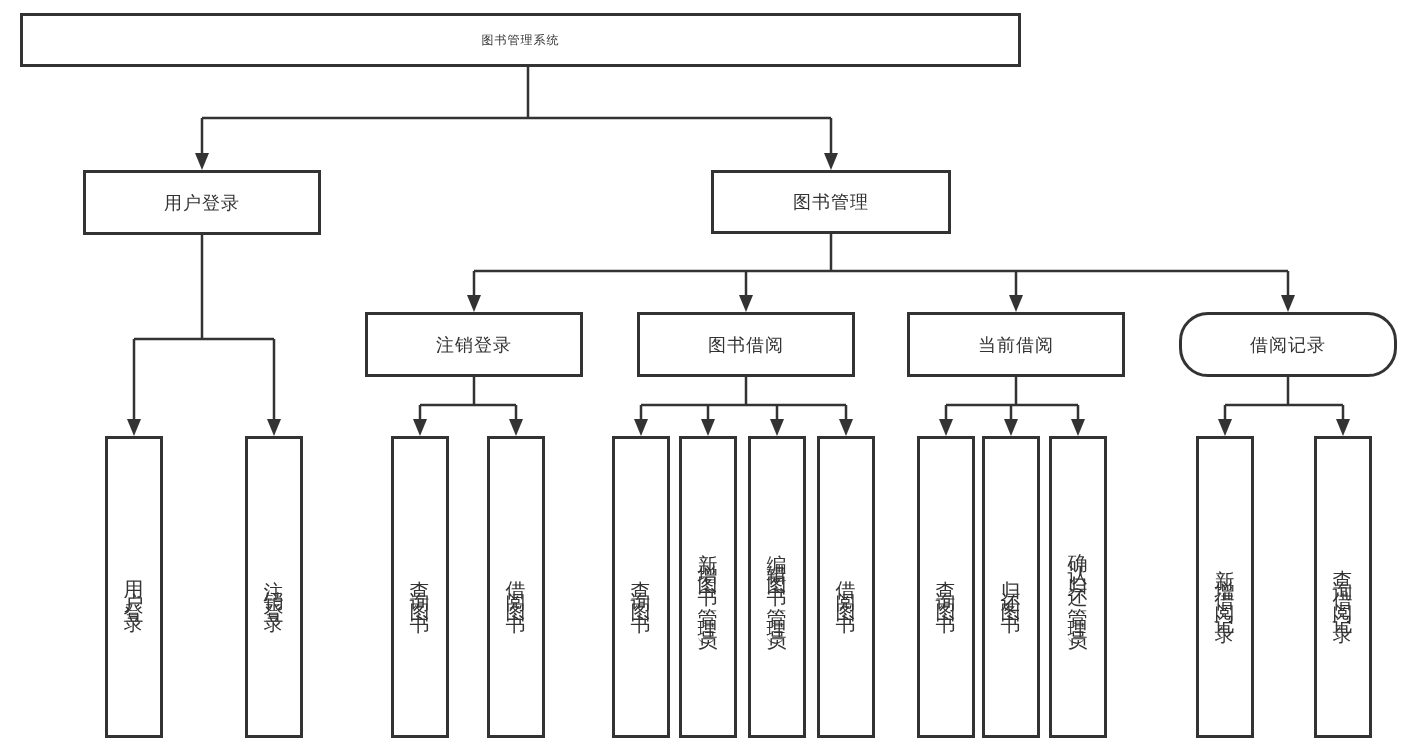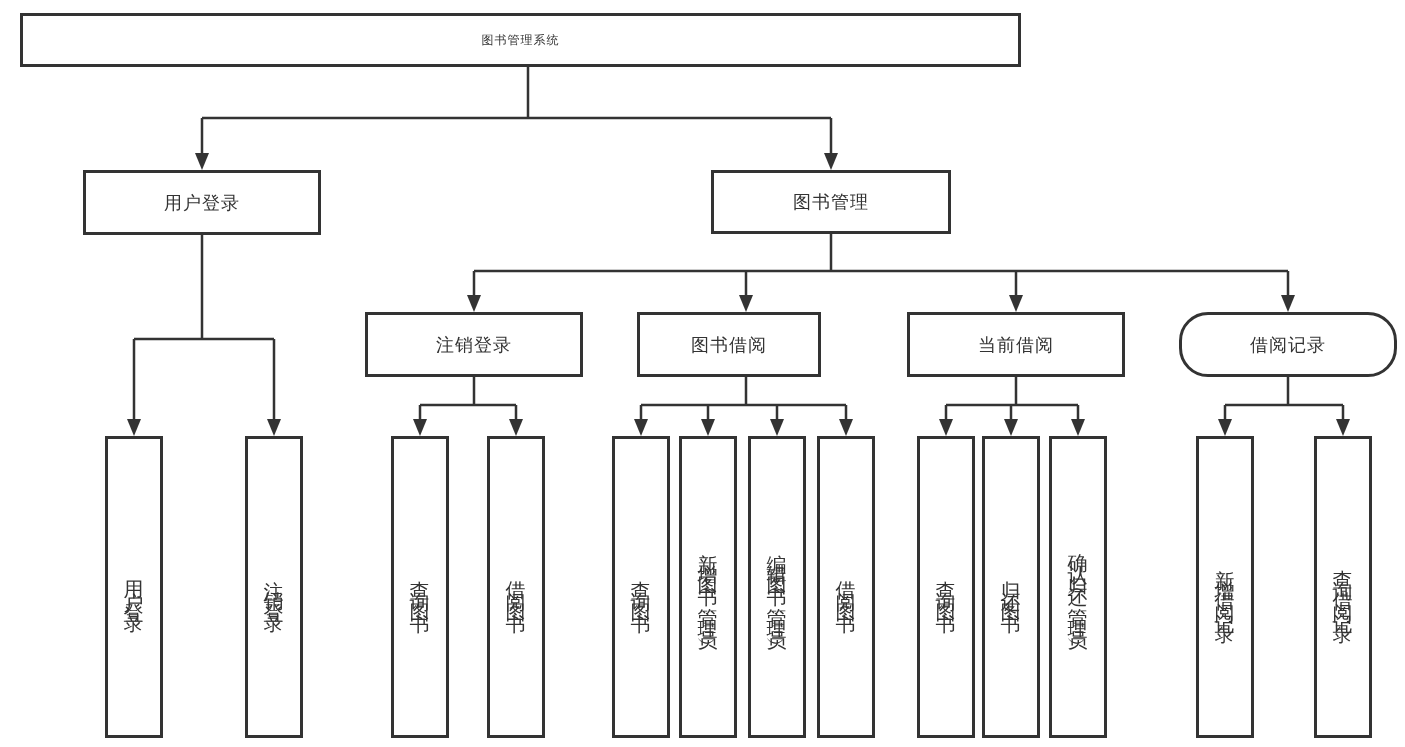--- a/index.html
+++ b/index.html
@@ -103,21 +103,21 @@
       <polygon points="1336,419 1350,419 1343,436"></polygon>
     </g>
   </svg>
 
   <div class="box h root-box" style="left:20px; top:13px; width:1001px; height:54px;">图书管理系统</div>
 
   <div class="box h" style="left:83px; top:170px; width:238px; height:65px;">用户登录</div>
   <div class="box h" style="left:711px; top:170px; width:240px; height:64px;">图书管理</div>
 
   <div class="box h" style="left:365px; top:312px; width:218px; height:65px;">注销登录</div>
-  <div class="box h" style="left:637px; top:312px; width:184px; height:65px;">图书借阅</div>
+  <div class="box h" style="left:637px; top:312px; width:218px; height:65px;">图书借阅</div>
   <div class="box h" style="left:907px; top:312px; width:218px; height:65px;">当前借阅</div>
   <div class="box h" style="left:1179px; top:312px; width:218px; height:65px;border-radius:29px;">借阅记录</div>
 
   <div class="box v" style="left:105px; top:436px; width:58px; height:302px;">用户登录</div>
   <div class="box v" style="left:245px; top:436px; width:58px; height:302px;">注销登录</div>
 
   <div class="box v" style="left:391px; top:436px; width:58px; height:302px;">查询图书</div>
   <div class="box v" style="left:487px; top:436px; width:58px; height:302px;">借阅图书</div>
 
   <div class="box v" style="left:612px; top:436px; width:58px; height:302px;">查询图书</div>

